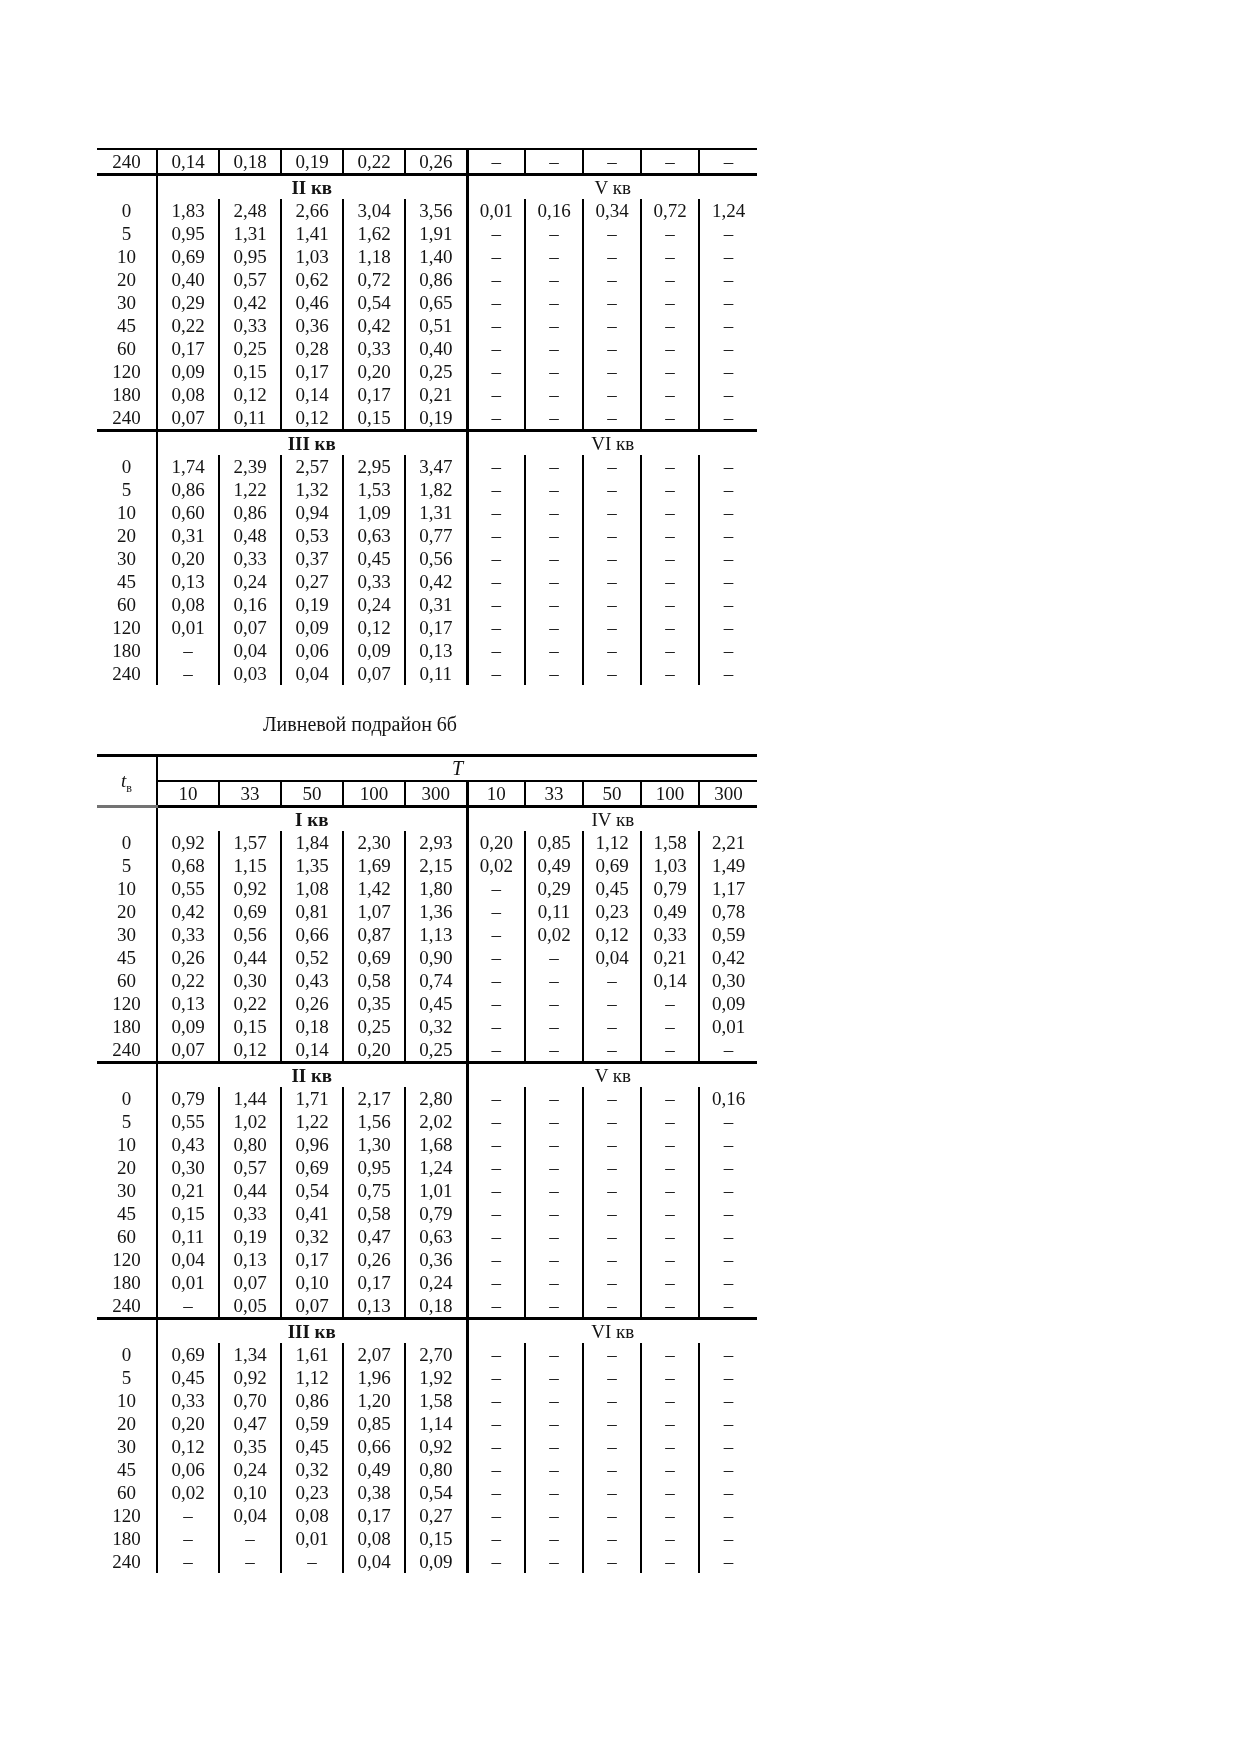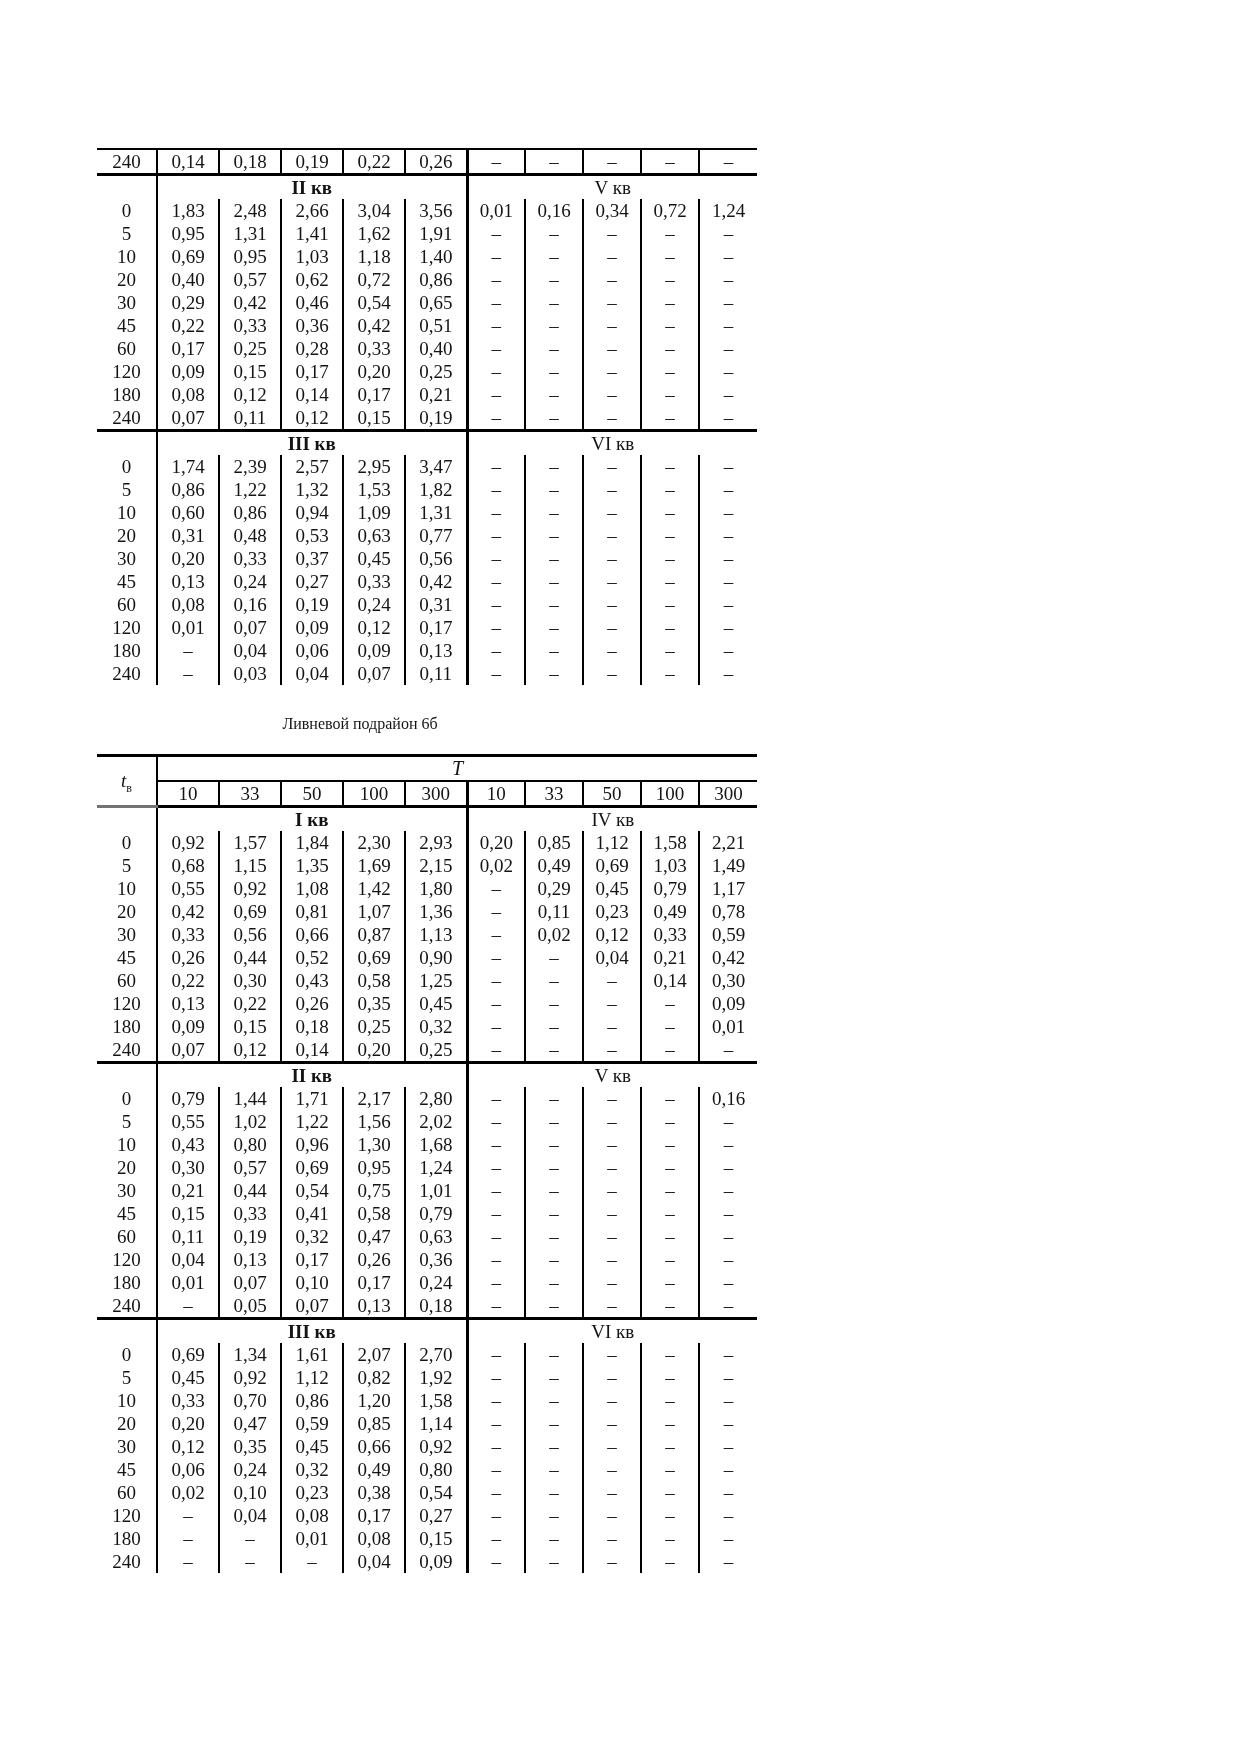--- a/index.html
+++ b/index.html
@@ -47,21 +47,21 @@
   #table2 tr.toprow td{border-top:3px solid #000;}
   .corner{border-right:2px solid #000;border-bottom:3px solid #737373;}
   .t-cell{border-left:2px solid #000;border-bottom:2px solid #000;}
   .t-cell i{font-size:20px;}
   .corner i{font-size:19px;}
   .corner sub{font-size:12px;line-height:10px;}
   .table-title{
     position:absolute;
     top:711px;left:60px;width:600px;
     text-align:center;
-    font-size:16px;
+    font-size:20px;
     line-height:26px;
   }
 </style>
 </head>
 <body>
 
 <div class="sheet">
 
   <table class="data-table" id="table1">
     <colgroup>
@@ -481,21 +481,21 @@
           <td class="dc">0,04</td>
           <td class="dc">0,21</td>
           <td class="dc">0,42</td>
         </tr>
         <tr>
           <td class="tc">60</td>
           <td class="dc">0,22</td>
           <td class="dc">0,30</td>
           <td class="dc">0,43</td>
           <td class="dc">0,58</td>
-          <td class="dc">1,25</td>
+          <td class="dc">0,74</td>
           <td class="dc mid">–</td>
           <td class="dc">–</td>
           <td class="dc">–</td>
           <td class="dc">0,14</td>
           <td class="dc">0,30</td>
         </tr>
         <tr>
           <td class="tc">120</td>
           <td class="dc">0,13</td>
           <td class="dc">0,22</td>
@@ -685,21 +685,21 @@
           <td class="dc">–</td>
           <td class="dc">–</td>
           <td class="dc">–</td>
           <td class="dc">–</td>
         </tr>
         <tr>
           <td class="tc">5</td>
           <td class="dc">0,45</td>
           <td class="dc">0,92</td>
           <td class="dc">1,12</td>
-          <td class="dc">0,82</td>
+          <td class="dc">1,96</td>
           <td class="dc">1,92</td>
           <td class="dc mid">–</td>
           <td class="dc">–</td>
           <td class="dc">–</td>
           <td class="dc">–</td>
           <td class="dc">–</td>
         </tr>
         <tr>
           <td class="tc">10</td>
           <td class="dc">0,33</td>

